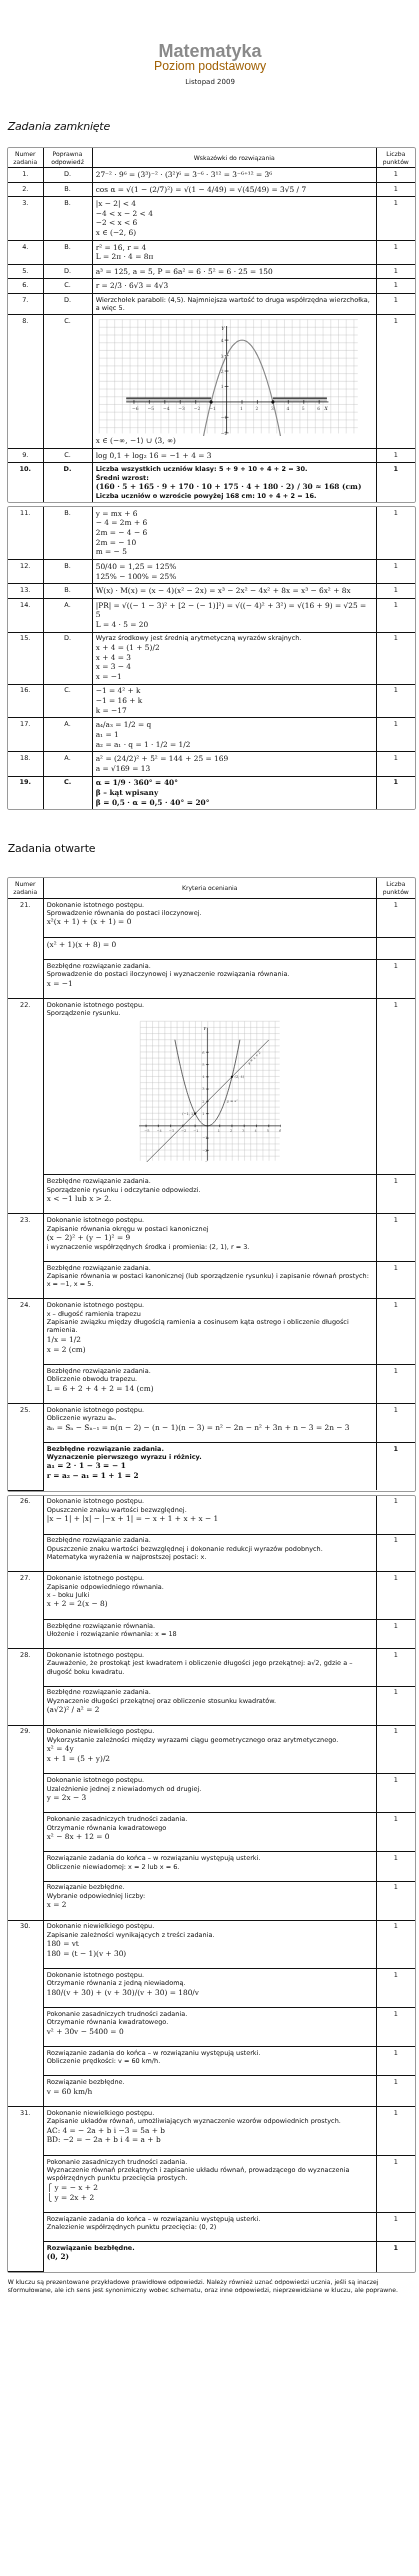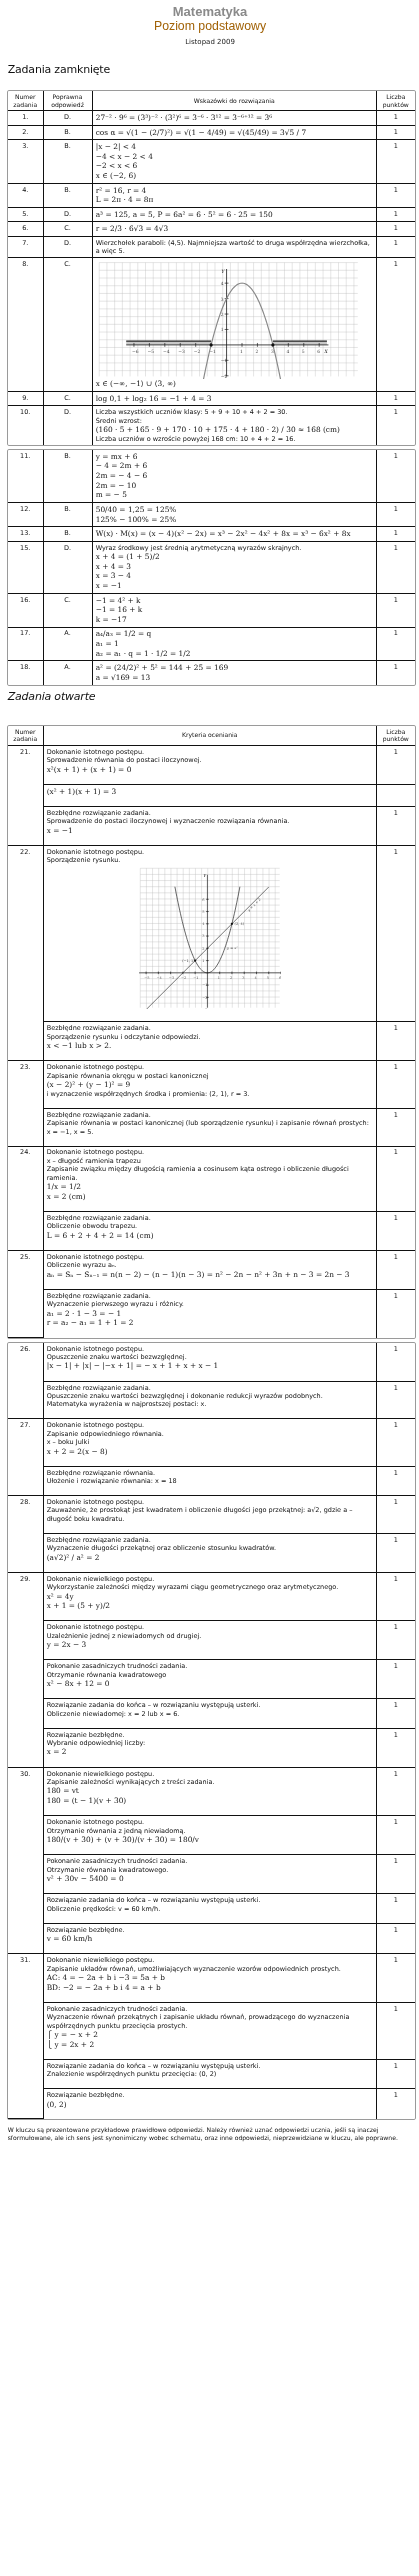--- a/index.html
+++ b/index.html
@@ -1,29 +1,29 @@
 <!DOCTYPE html>
 <html style="font-size:10.3px"><head>
 <meta charset="utf-8">
 <style>
   * { box-sizing: border-box; margin: 0; padding: 0; }
   body { width: 420px; background: #fff; font-family: "DejaVu Sans", sans-serif; color: #111; font-size: 6.8px; }
   .hdr { text-align: center; padding-top: 5.2px; }
-  .hdr .t1 { font-family: "Liberation Sans", sans-serif; font-weight: bold; font-size: 13px; color: #8a8a8a; line-height: 13.6px; }
+  .hdr .t1 { font-family: "Liberation Sans", sans-serif; font-weight: bold; font-size: 18px; color: #8a8a8a; line-height: 13.6px; margin-top: 40px; }
   .hdr .t2 { font-family: "Liberation Sans", sans-serif; font-weight: normal; font-size: 12.3px; color: #a16207; line-height: 14px; }
   .hdr .t3 { font-size: 7px; color: #222; margin-top: 5.2px; text-align: center; }
   h2 { font-family: "DejaVu Sans", sans-serif; font-weight: normal; font-size: 11px; color: #111; margin: 13px 0 0 7.7px; letter-spacing: -0.2px; }
   .tbl { margin: 0 4.5px 0 7px; border: 1.3px solid #9a9a9a; border-radius: 1.9px; background: #fff; }
   table { width: 100%; border-collapse: collapse; }
   td, th { border: 0.6px solid #111; vertical-align: top; padding: 1.9px 3.2px; font-size: 6.5px; line-height: 8.4px; }
   th { font-weight: normal; vertical-align: middle; text-align: center; font-size: 6.1px; line-height: 7.7px; padding: 1.9px 1.3px; }
   tr:first-child th, tr:first-child td { border-top: none; }
   td:first-child, th:first-child { border-left: none; }
   td:last-child, th:last-child { border-right: none; }
-  tr:last-child td { border-bottom: none; }
+  tr:last-child td { border-bottom: none; font-weight: bold; }
   .c-num { width: 35px; text-align: center; }
   .c-ans { width: 49px; text-align: center; }
   .c-pts { width: 38px; text-align: center; }
   .math { font-family: "DejaVu Serif", serif; font-size: 7.4px; line-height: 9.7px; }
   .line { display: block; }
   .txt { font-family: "DejaVu Sans", sans-serif; font-size: 6.5px; }
   .gap { height: 7.7px; }
   .footer { font-size: 6.1px; line-height: 8px; margin: 5.2px 5.2px 0 7.7px; color: #111; }
   svg text { font-family: "DejaVu Serif", serif; }
   .graph { display: block; }
@@ -33,21 +33,21 @@
 </style>
 </head>
 <body>
 
 <div class="hdr">
   <div class="t1">Matematyka</div>
   <div class="t2">Poziom podstawowy</div>
   <div class="t3">Listopad 2009</div>
 </div>
 
-<h2 style="margin-top:17px;">Zadania zamknięte</h2>
+<h2 style="margin-top:34px;font-style:italic;">Zadania zamknięte</h2>
 
 <div class="tbl t1-wrap">
   <table id="closed-a">
     <thead>
       <tr>
         <th class="c-num">Numer zadania</th>
         <th class="c-ans">Poprawna odpowiedź</th>
         <th>Wskazówki do rozwiązania</th>
         <th class="c-pts">Liczba punktów</th>
       </tr>
@@ -270,20 +270,29 @@
         </tr>
         <tr>
           <td class="c-num txt">13.</td>
           <td class="c-ans txt">B.</td>
           <td>
             <span class="line math">W(x) · M(x) = (x − 4)(x² − 2x) = x³ − 2x² − 4x² + 8x = x³ − 6x² + 8x</span>
           </td>
           <td class="c-pts txt">1</td>
         </tr>
         <tr>
+          <td class="c-num txt">14.</td>
+          <td class="c-ans txt">A.</td>
+          <td>
+            <span class="line math">|PR| = √((− 1 − 3)² + [2 − (− 1)]²) = √((− 4)² + 3²) = √(16 + 9) = √25 = 5</span>
+            <span class="line math">L = 4 · 5 = 20</span>
+          </td>
+          <td class="c-pts txt">1</td>
+        </tr>
+        <tr>
           <td class="c-num txt">15.</td>
           <td class="c-ans txt">D.</td>
           <td>
             <span class="line txt">Wyraz środkowy jest średnią arytmetyczną wyrazów skrajnych.</span>
             <span class="line math">x + 4 = (1 + 5)/2</span>
             <span class="line math">x + 4 = 3</span>
             <span class="line math">x = 3 − 4</span>
             <span class="line math">x = −1</span>
           </td>
           <td class="c-pts txt">1</td>
@@ -310,25 +319,35 @@
         </tr>
         <tr>
           <td class="c-num txt">18.</td>
           <td class="c-ans txt">A.</td>
           <td>
             <span class="line math">a² = (24/2)² + 5² = 144 + 25 = 169</span>
             <span class="line math">a = √169 = 13</span>
           </td>
           <td class="c-pts txt">1</td>
         </tr>
+        <tr>
+          <td class="c-num txt">19.</td>
+          <td class="c-ans txt">C.</td>
+          <td>
+            <span class="line math">α = 1/9 · 360° = 40°</span>
+            <span class="line math">β – kąt wpisany</span>
+            <span class="line math">β = 0,5 · α = 0,5 · 40° = 20°</span>
+          </td>
+          <td class="c-pts txt">1</td>
+        </tr>
       </tbody>
   </table>
 </div>
 
-<h2 style="margin-top:4px;font-style:italic;">Zadania otwarte</h2>
+<h2 style="margin-top:32px;">Zadania otwarte</h2>
 
 <div class="tbl t2-wrap">
   <table>
     <thead>
       <tr>
         <th class="c-num">Numer zadania</th>
         <th>Kryteria oceniania</th>
         <th class="c-pts">Liczba punktów</th>
       </tr>
     </thead>
@@ -338,21 +357,21 @@
           <td>
             <span class="line txt">Dokonanie istotnego postępu.</span>
             <span class="line txt">Sprowadzenie równania do postaci iloczynowej.</span>
             <span class="line math">x²(x + 1) + (x + 1) = 0</span>
             <div class="gap"></div>
           </td>
           <td class="c-pts txt">1</td>
         </tr>
         <tr>
           <td>
-            <span class="line math">(x² + 1)(x + 1) = 3</span>
+            <span class="line math">(x² + 1)(x + 8) = 0</span>
             <div class="gap"></div>
           </td>
           <td class="c-pts txt"></td>
         </tr>
         <tr>
           <td>
             <span class="line txt">Bezbłędne rozwiązanie zadania.</span>
             <span class="line txt">Sprowadzenie do postaci iloczynowej i wyznaczenie rozwiązania równania.</span>
             <span class="line math">x = −1</span>
             <div class="gap"></div>

